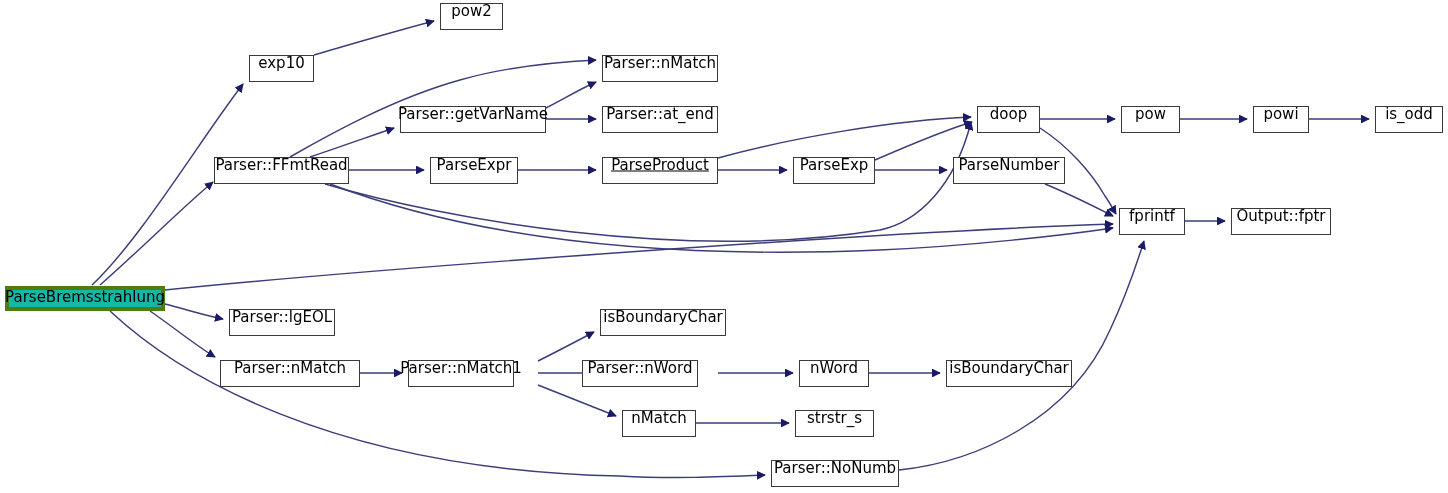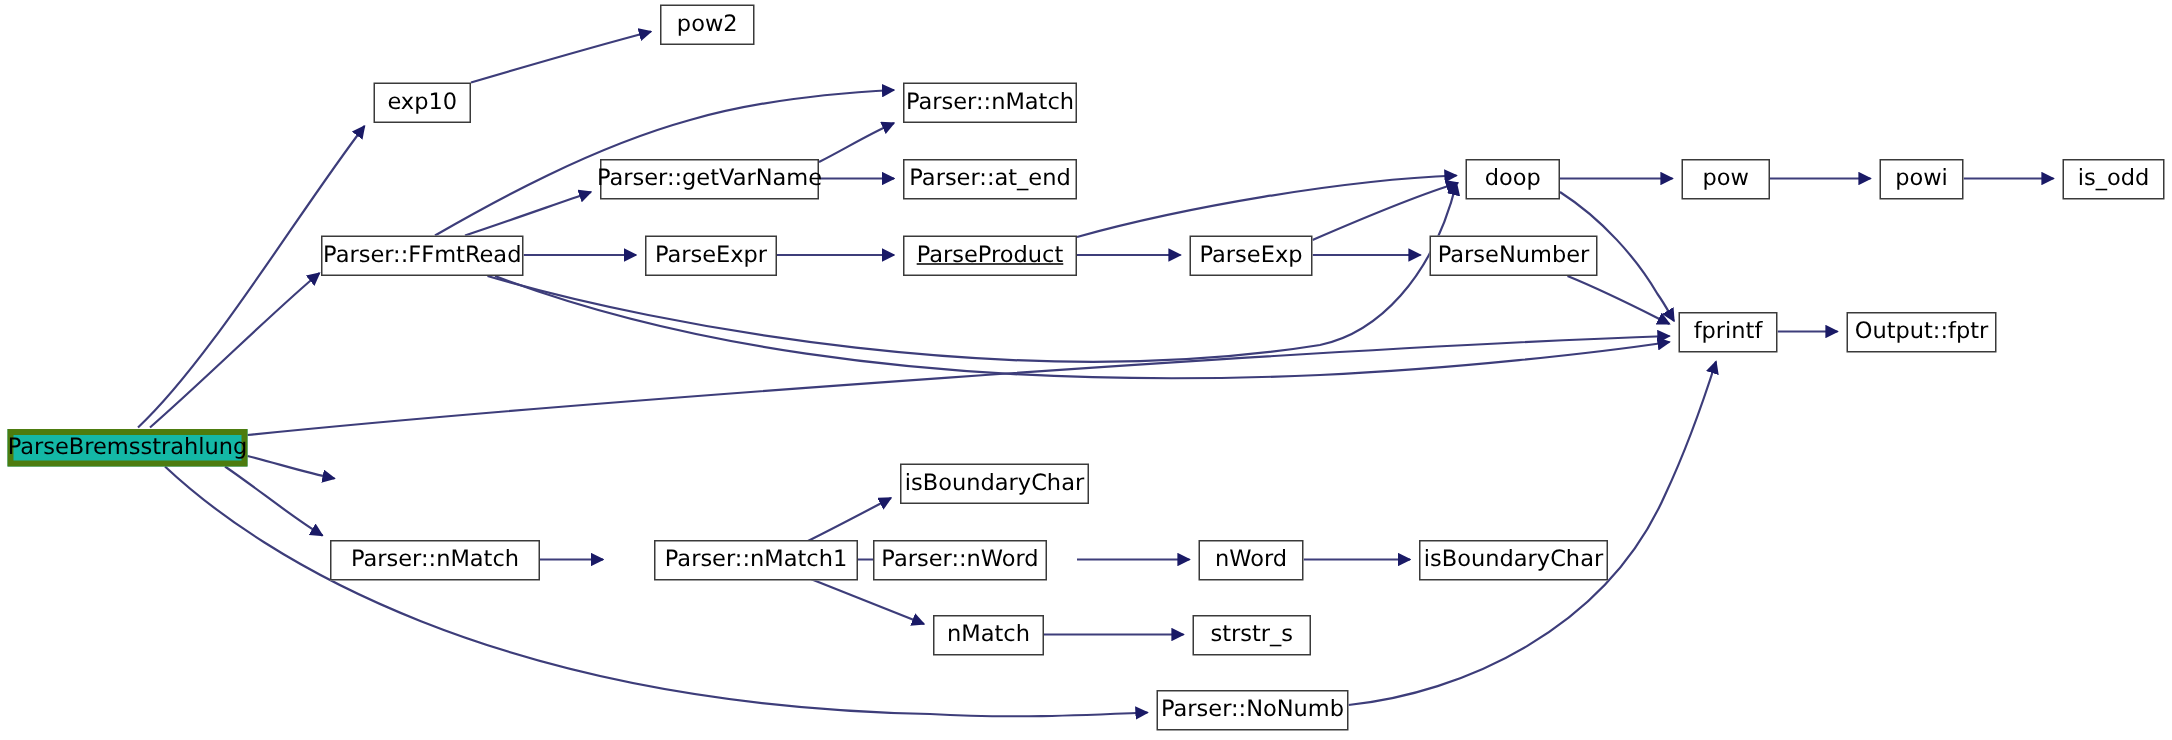--- a/index.html
+++ b/index.html
@@ -30,21 +30,21 @@
     top: 0;
     width: 1448px;
     height: 493px;
   }
   .node {
     position: absolute;
     box-sizing: border-box;
     border: 1px solid #3a3a3a;
     background: #ffffff;
     display: flex;
-    align-items: center;
+    align-items: flex-start;
     justify-content: center;
     color: #000000;
     font-size: 15px;
     line-height: 1;
     white-space: nowrap;
     letter-spacing: 0px;
     cursor: default;
   }
   .node.highlight {
     background: #14b8a6;
@@ -147,24 +147,27 @@
       </div>
       <div class="node" style="left: 1375px; top: 106px; width: 68px; height: 27px;">
         <span class="label">is_odd</span>
       </div>
       <div class="node" style="left: 1119px; top: 208px; width: 66px; height: 27px;">
         <span class="label">fprintf</span>
       </div>
       <div class="node" style="left: 1231px; top: 208px; width: 100px; height: 27px;">
         <span class="label">Output::fptr</span>
       </div>
+      <div class="node" style="left: 229px; top: 309px; width: 106px; height: 27px;">
+        <span class="label">Parser::lgEOL</span>
+      </div>
       <div class="node" style="left: 220px; top: 360px; width: 140px; height: 27px;">
         <span class="label">Parser::nMatch</span>
       </div>
-      <div class="node" style="left: 408px; top: 360px; width: 136px; height: 27px; margin-left: 28px;">
+      <div class="node" style="left: 408px; top: 360px; width: 106px; height: 27px;">
         <span class="label">Parser::nMatch1</span>
       </div>
       <div class="node" style="left: 600px; top: 309px; width: 126px; height: 27px;">
         <span class="label">isBoundaryChar</span>
       </div>
       <div class="node" style="left: 582px; top: 360px; width: 116px; height: 27px;">
         <span class="label">Parser::nWord</span>
       </div>
       <div class="node" style="left: 799px; top: 360px; width: 70px; height: 27px;">
         <span class="label">nWord</span>

